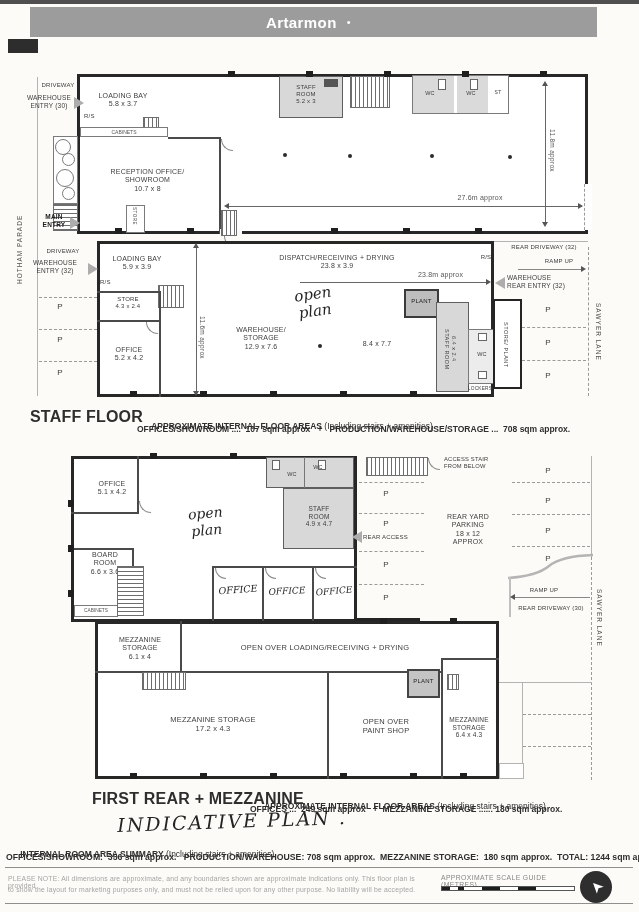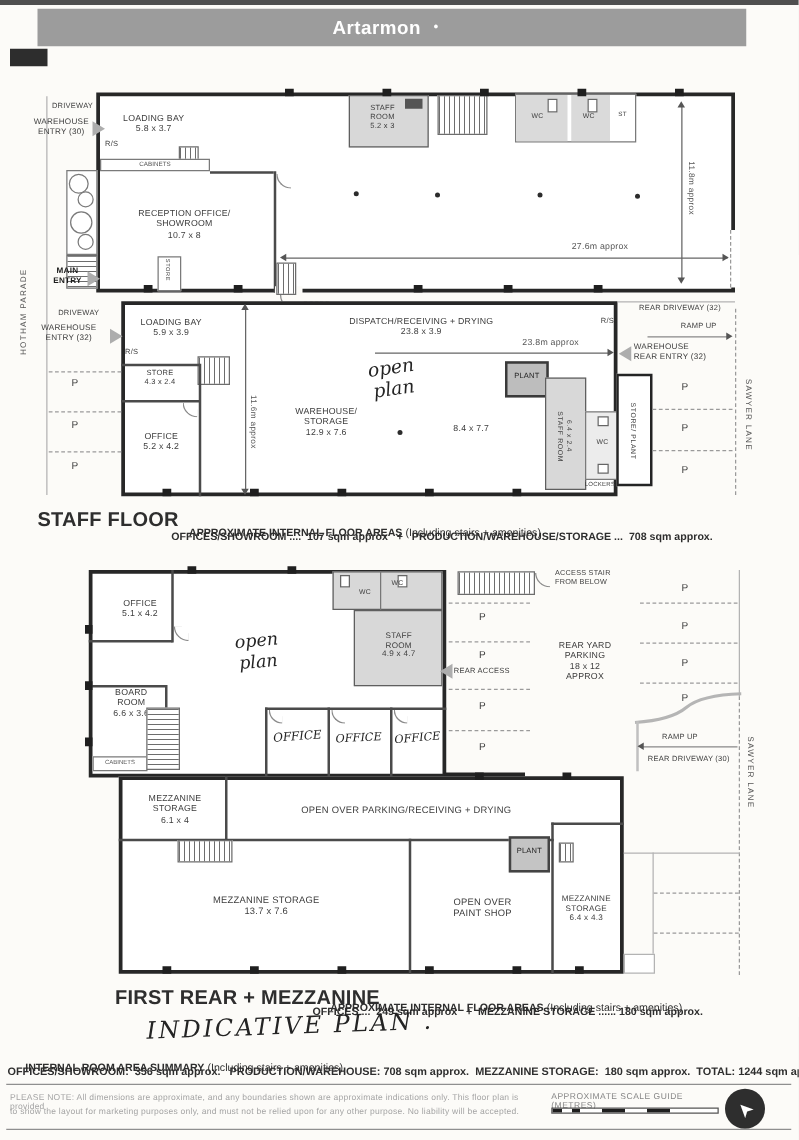--- a/index.html
+++ b/index.html
@@ -348,24 +348,24 @@
   </div>
 
   <div>
     <div class="bld" style="left:95px;top:621px;width:404px;height:158px;"></div>
 
     <div class="wv" style="left:180px;top:621px;height:52px;width:2px;"></div>
     <div class="wh" style="left:95px;top:671px;width:348px;height:2px;"></div>
     <div class="lbl" style="left:108px;top:636px;width:64px;">MEZZANINE
 STORAGE
 6.1 x 4</div>
-    <div class="lbl" style="left:200px;top:644px;width:250px;font-size:7.5px;">OPEN OVER PARKING/RECEIVING + DRYING</div>
+    <div class="lbl" style="left:200px;top:644px;width:250px;font-size:7.5px;">OPEN OVER LOADING/RECEIVING + DRYING</div>
     <div class="stairs-v" style="left:142px;top:672px;width:44px;height:18px;"></div>
     <div class="lbl" style="left:158px;top:716px;width:110px;font-size:7.5px;">MEZZANINE STORAGE
-13.7 x 7.6</div>
+17.2 x 4.3</div>
 
     <div class="wv" style="left:327px;top:671px;height:108px;width:2px;"></div>
     <div class="lbl" style="left:348px;top:718px;width:76px;font-size:7.5px;">OPEN OVER
 PAINT SHOP</div>
 
     <div class="wh" style="left:441px;top:658px;width:58px;height:2px;"></div>
     <div class="wv" style="left:441px;top:658px;height:121px;width:2px;"></div>
     <div class="stairs-v" style="left:447px;top:674px;width:12px;height:16px;"></div>
     <div class="lbl" style="left:441px;top:716px;width:56px;font-size:6.5px;">MEZZANINE
 STORAGE

